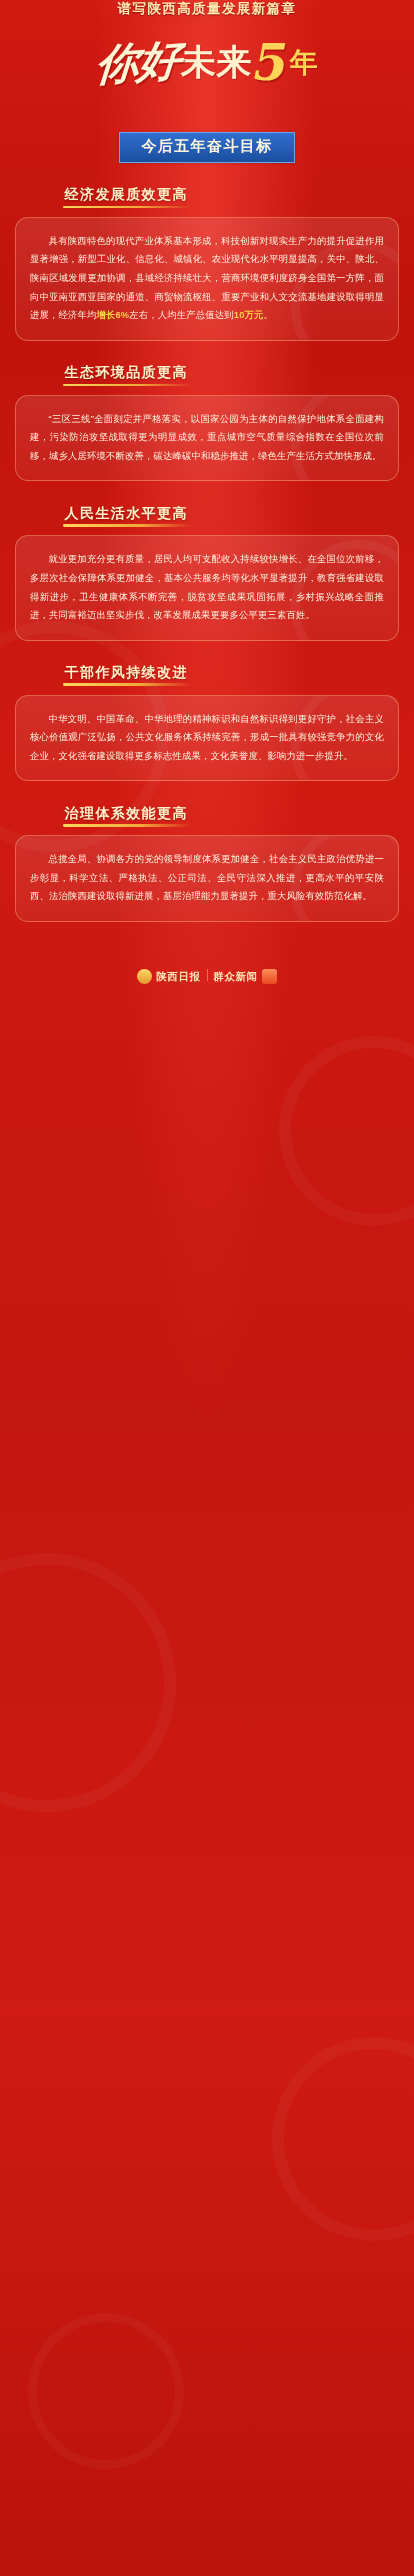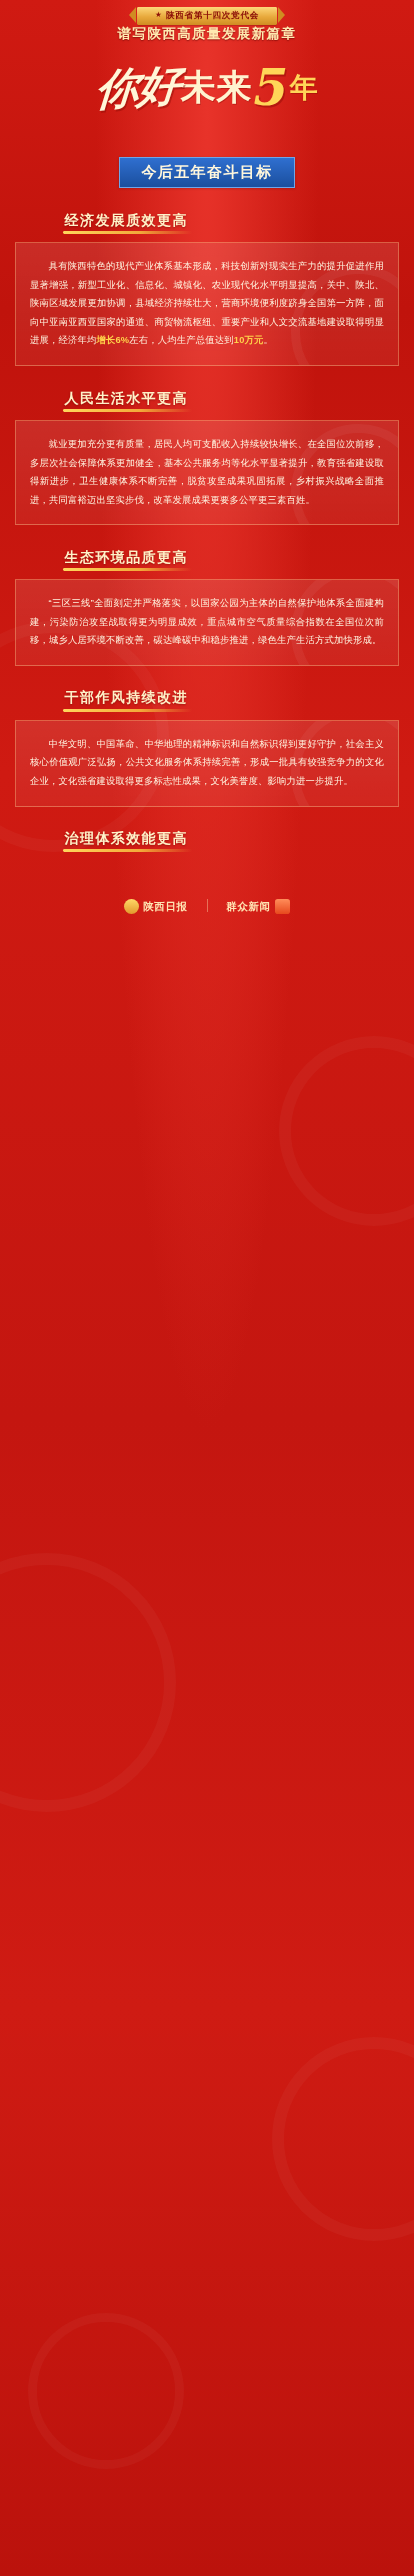--- a/index.html
+++ b/index.html
@@ -175,21 +175,21 @@
     bottom: 0;
     width: 100%;
     height: 2.8px;
     background: linear-gradient(90deg, #ffd65c 0%, #f2a93a 60%, rgba(242,169,58,0) 100%);
     border-radius: 1.4px;
   }
   .card {
     margin-top: 8.3px;
     background: linear-gradient(180deg, rgba(255,255,255,0.10) 0%, rgba(255,255,255,0.05) 100%);
     border: 0.7px solid rgba(255,215,150,0.35);
-    border-radius: 0;
+    border-radius: 13px;
     padding: 14px 14px 15px 14px;
     position: relative;
     overflow: hidden;
   }
   .card:before {
     content: "";
     position: absolute;
     right: -28px;
     bottom: -35px;
     width: 117px;
@@ -216,21 +216,21 @@
 
   
   .footer {
     margin-top: 32px;
     padding: 15px 0 18px 0;
     text-align: center;
     position: relative;
   }
   .footer-logos {
     display: inline-flex;
-    gap: 19px;
+    gap: 6px;
   }
   .logo-item {
     display: inline-flex;
     align-items: center;
     gap: 4.1px;
     color: #ffe6b4;
     font-size: 10.4px;
     font-weight: bold;
     letter-spacing: 0.7px;
   }
@@ -259,25 +259,20 @@
 <body>
 
 <div class="page">
 
   <div class="watermark wm1"></div>
   <div class="watermark wm2"></div>
   <div class="watermark wm3"></div>
   <div class="watermark wm4"></div>
   <div class="watermark wm5"></div>
 
-  <div class="ribbon">
-    <span class="ribbon-inner">
-      <span class="ribbon-star">★</span><span>陕西省第十四次党代会</span>
-    </span>
-  </div>
 
   <div class="subtitle">谱写陕西高质量发展新篇章</div>
 
   <div class="hero">
     <div class="hero-cal">
       <span class="brush">你好</span><span class="plain">未来</span><span class="num">5</span><span class="yr">年</span>
     </div>
   </div>
 
   <div class="goal-banner">今后五年奋斗目标</div>
@@ -286,48 +281,51 @@
     <div class="sec-title-wrap">
       <span class="sec-title">经济发展质效更高</span>
     </div>
     <div class="card">
       <p><span>具有陕西特色的现代产业体系基本形成，科技创新对现实生产力的提升促进作用显著增强，新型工业化、信息化、城镇化、农业现代化水平明显提高，关中、陕北、陕南区域发展更加协调，县域经济持续壮大，营商环境便利度跻身全国第一方阵，面向中亚南亚西亚国家的通道、商贸物流枢纽、重要产业和人文交流基地建设取得明显进展，经济年均</span><span class="hl">增长6%</span><span>左右，人均生产总值达到</span><span class="hl">10万元</span><span>。</span></p>
     </div>
   </div>
 
   <div class="section">
     <div class="sec-title-wrap">
+      <span class="sec-title">生态环境品质更高</span>
+    </div>
+    <div class="card">
+      <p><span>“三区三线”全面刻定并严格落实，以国家公园为主体的自然保护地体系全面建构建，污染防治攻坚战取得更为明显成效，重点城市空气质量综合指数在全国位次前移，城乡人居环境不断改善，碳达峰碳中和稳步推进，绿色生产生活方式加快形成。</span></p>
+    </div>
+  </div>
+
+  <div class="section">
+    <div class="sec-title-wrap">
       <span class="sec-title">人民生活水平更高</span>
     </div>
     <div class="card">
       <p><span>就业更加充分更有质量，居民人均可支配收入持续较快增长、在全国位次前移，多层次社会保障体系更加健全，基本公共服务均等化水平显著提升，教育强省建设取得新进步，卫生健康体系不断完善，脱贫攻坚成果巩固拓展，乡村振兴战略全面推进，共同富裕迈出坚实步伐，改革发展成果更要多公平更三素百姓。</span></p>
     </div>
   </div>
 
   <div class="section">
     <div class="sec-title-wrap">
-      <span class="sec-title">生态环境品质更高</span>
-    </div>
-    <div class="card">
-      <p><span>“三区三线”全面刻定并严格落实，以国家公园为主体的自然保护地体系全面建构建，污染防治攻坚战取得更为明显成效，重点城市空气质量综合指数在全国位次前移，城乡人居环境不断改善，碳达峰碳中和稳步推进，绿色生产生活方式加快形成。</span></p>
-    </div>
-  </div>
-
-  <div class="section">
-    <div class="sec-title-wrap">
       <span class="sec-title">干部作风持续改进</span>
     </div>
     <div class="card">
       <p><span>中华文明、中国革命、中华地理的精神标识和自然标识得到更好守护，社会主义核心价值观广泛弘扬，公共文化服务体系持续完善，形成一批具有较强竞争力的文化企业，文化强省建设取得更多标志性成果，文化美誉度、影响力进一步提升。</span></p>
     </div>
   </div>
 
   <div class="section">
     <div class="sec-title-wrap">
       <span class="sec-title">治理体系效能更高</span>
+    </div>
+    <div class="card">
+      <p><span>总揽全局、协调各方的党的领导制度体系更加健全，社会主义民主政治优势进一步彰显，科学立法、严格执法、公正司法、全民守法深入推进，更高水平的平安陕西、法治陕西建设取得新进展，基层治理能力显著提升，重大风险有效防范化解。</span></p>
     </div>
   </div>
 
 
   <div class="footer">
     <div class="footer-logos">
       <span class="logo-item">
         <span class="logo-mark"></span>
         <span>陕西日报</span>
       </span>

